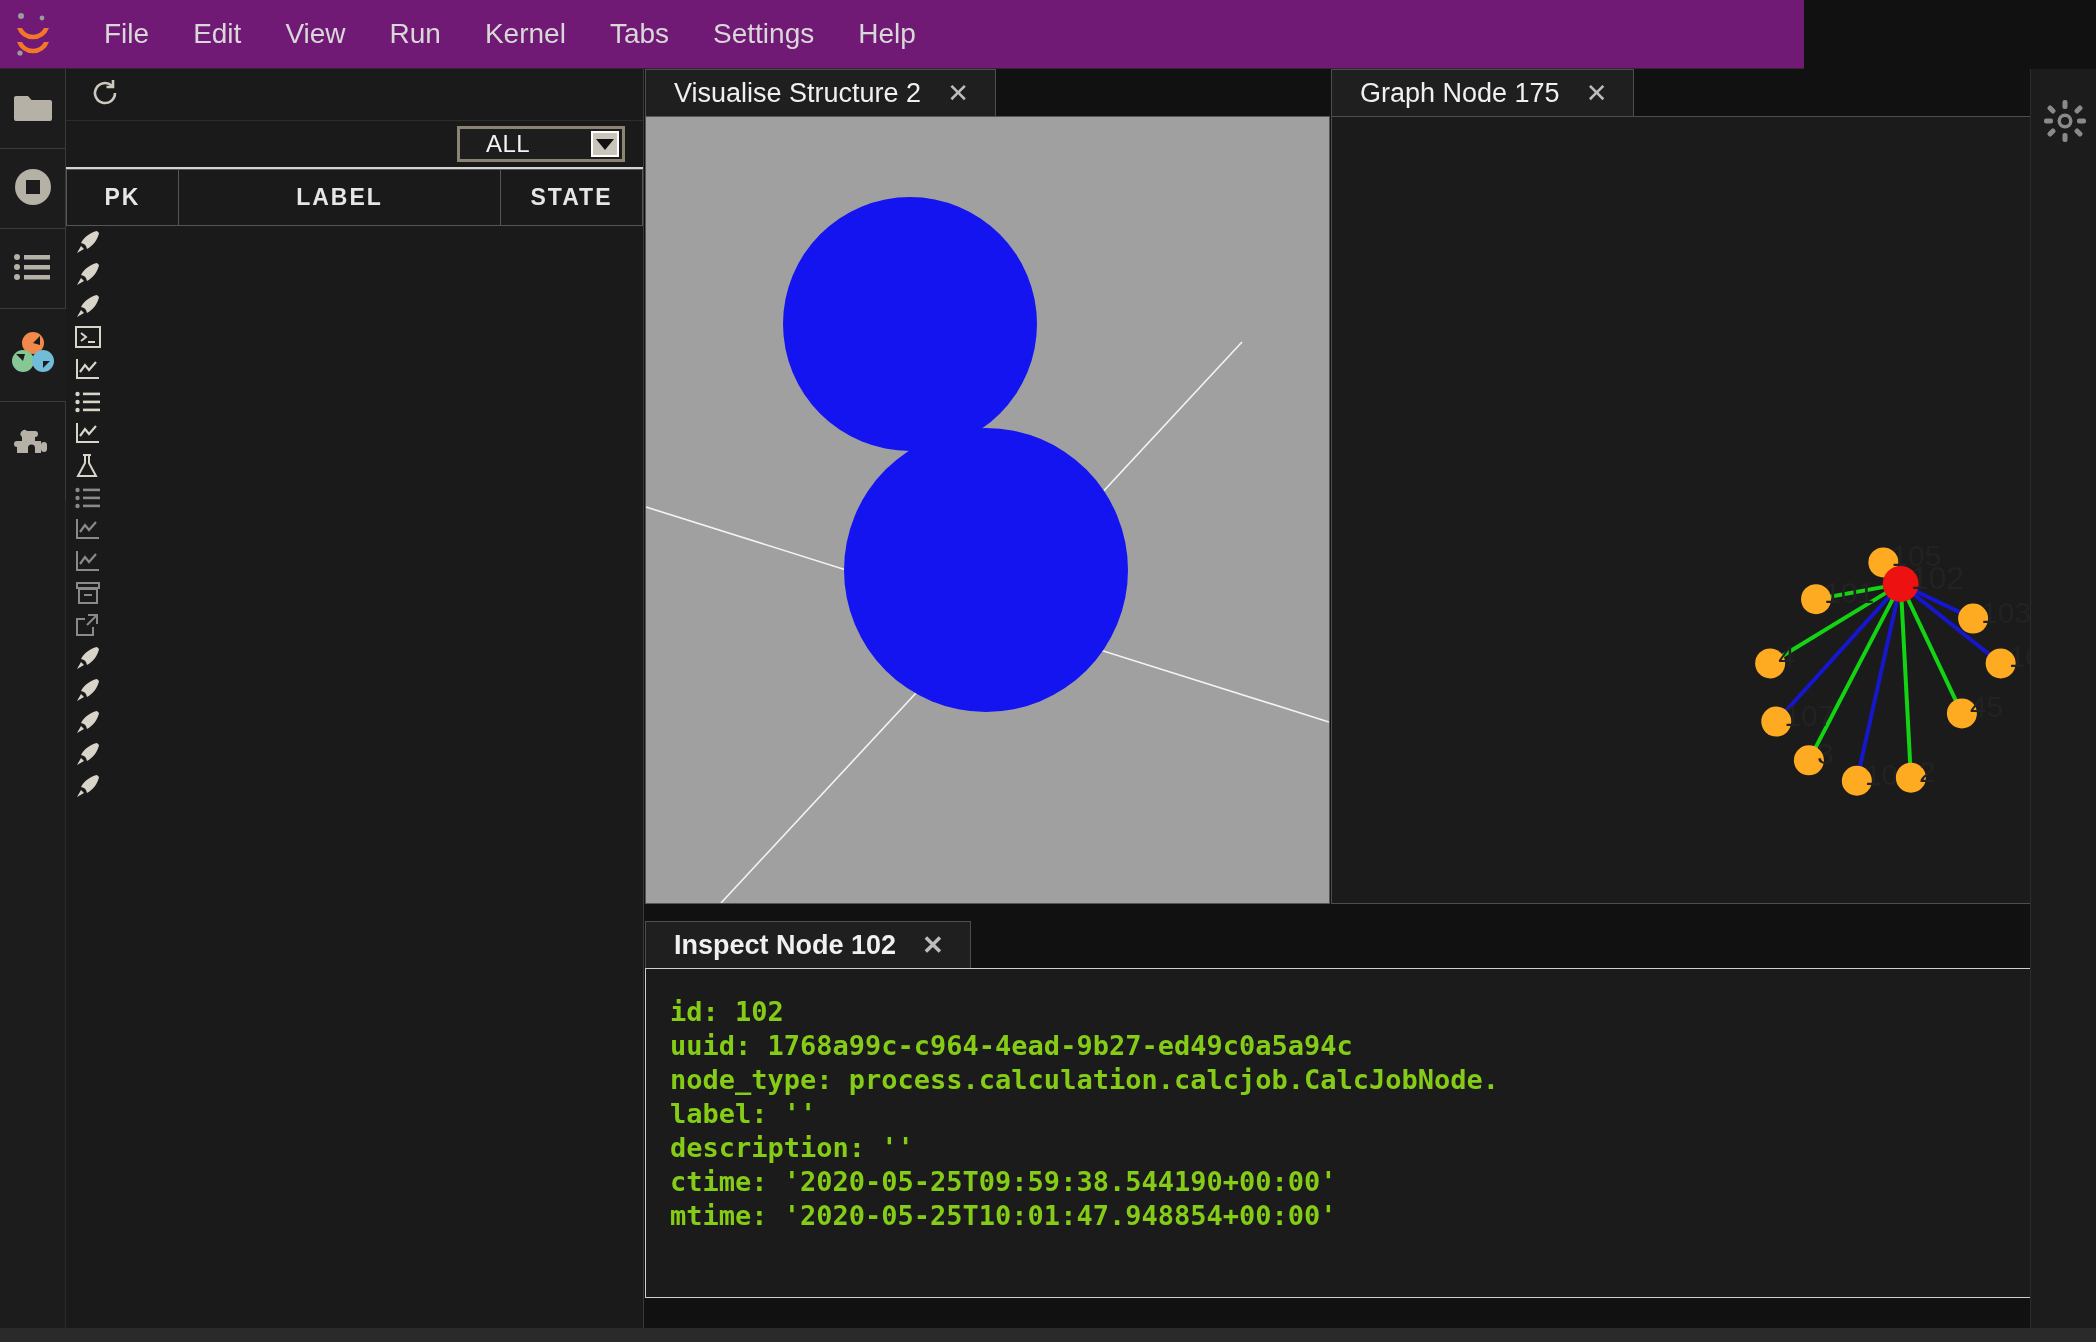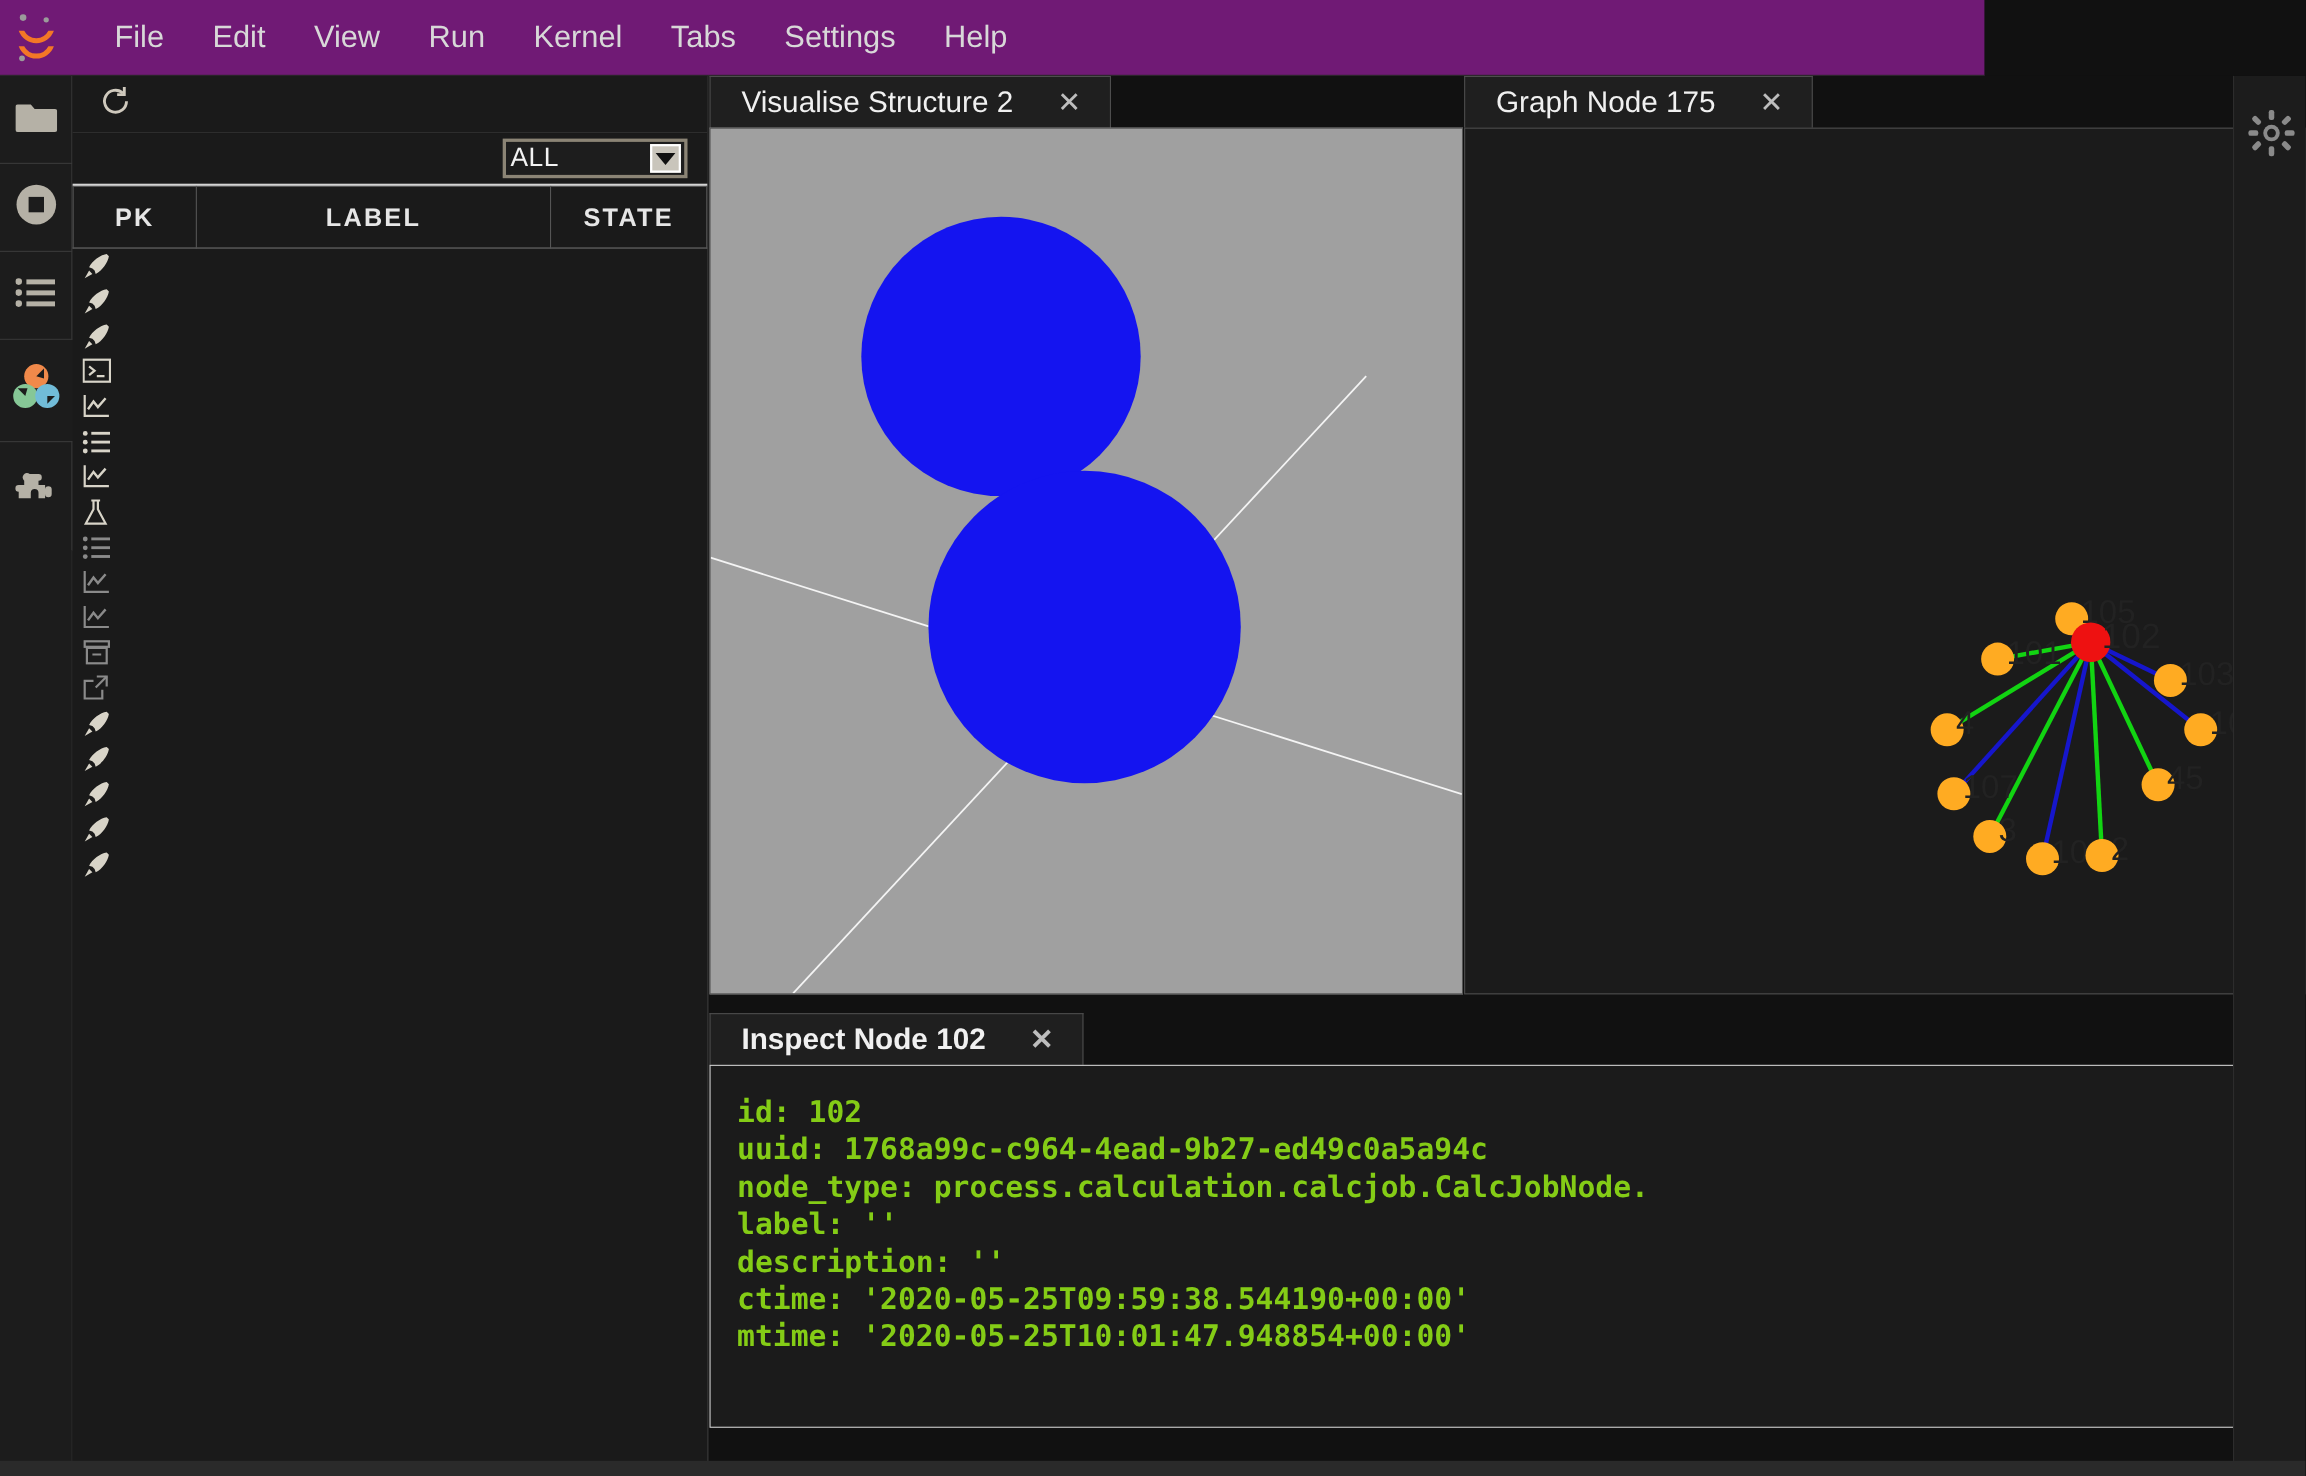--- a/index.html
+++ b/index.html
@@ -48,21 +48,21 @@
   .refresh-btn { cursor: pointer; width: 34px; height: 34px; display:flex; align-items:center; justify-content:center;}
   .lp-filterbar {
     height: 48px; display: flex; align-items: center; justify-content: flex-end;
     padding-right: 18px; border-bottom: 2px solid #d4d4d4; background: #1a1a1a;
   }
   .select-box {
     position: relative; width: 168px; height: 36px;
     background: #1d1d1d; border: 3px solid #8b8475;
     display: flex; align-items: center; cursor: pointer;
   }
-  .select-label { color: #f2f2f2; font-size: 24px; padding-left: 4px; letter-spacing: .5px;}
+  .select-label { color: #f2f2f2; font-size: 24px; padding-left: 26px; letter-spacing: .5px;}
   .select-arrow {
     position: absolute; right: 3px; top: 2px; width: 28px; height: 26px;
     background: #c9c5bb; border: 2px solid #ffffff;
     display: flex; align-items: center; justify-content: center;
   }
   .caret { width: 0; height: 0; border-left: 9px solid transparent; border-right: 9px solid transparent; border-top: 11px solid #111; }
 
   
   .tbl { width: 100%; border-collapse: collapse; table-layout: fixed; }
   .tbl th {
@@ -83,21 +83,21 @@
   .cell-state { text-align: center; font-size: 26px; }
   .tbl tbody tr { cursor: pointer; }
   .icon-s { width: 26px; height: 26px; flex: 0 0 26px; display: inline-block; }
 
   
   .dock { position: absolute; left: 645px; top: 69px; width: 1451px; height: 1273px; background: #111111; }
 
   .panel { position: absolute; }
   .tabbar { position: absolute; left: 0; top: 0; height: 48px; display: flex; }
   .tab {
-    height: 48px; display: flex; align-items: center; gap: 40px;
+    height: 48px; display: flex; align-items: center; gap: 26px;
     padding: 0 26px 0 28px; background: #1f1f1f;
     border: 1px solid #4d4d4d; border-bottom: none;
     color: #f0f0f0; font-size: 27px; cursor: pointer; white-space: nowrap;
   }
   .tab .xbtn { color: #bdbdbd; font-size: 26px; cursor: pointer; }
   .panel-body { position: absolute; left: 0; background: #1b1b1b; border: 1px solid #4d4d4d; }
 
   
   #structPanel { left: 0px; top: 0px; width: 685px; height: 835px; }
   #structPanel .panel-body { top: 47px; width: 685px; height: 788px; background: #a0a0a0; border-color: #555; overflow: hidden; }

